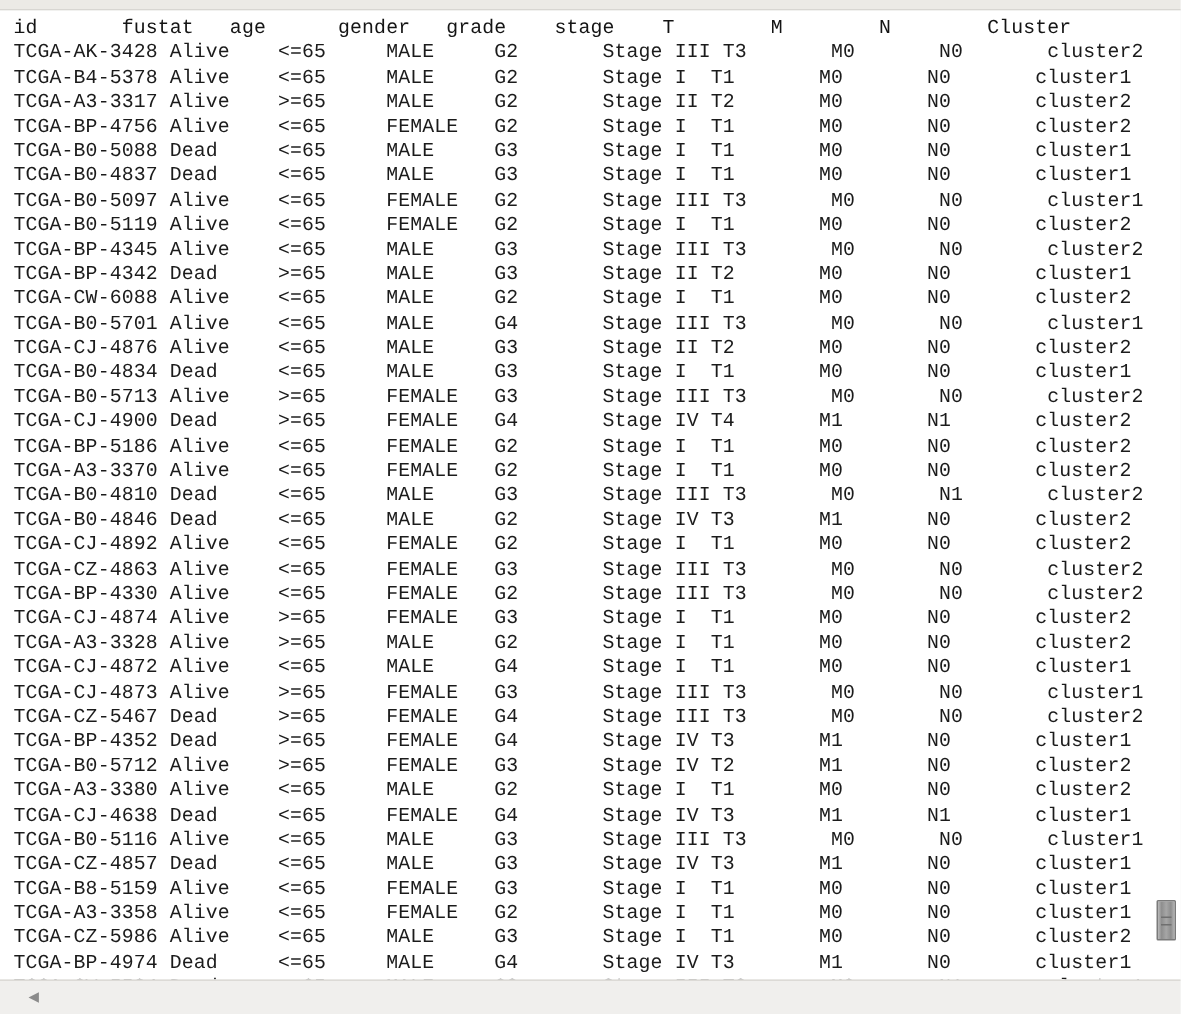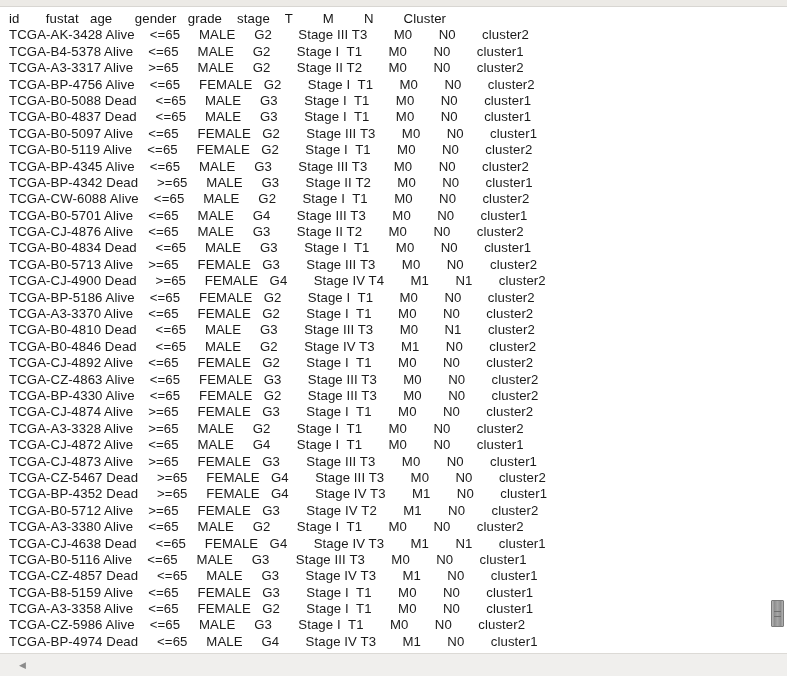--- a/index.html
+++ b/index.html
@@ -39,21 +39,21 @@
     position: relative;
     flex: 1 1 auto;
     background: #ffffff;
     overflow: hidden;
     padding: 4px 0 0 0;
     box-sizing: border-box;
   }
 
   #text-content {
     white-space: pre;
-    font-family: Liberation Sans, sans-serif;
+    font-family: Liberation Mono, monospace;
     font-size: 13.2px;
     line-height: 16.4px;
     color: #1b1b1b;
     padding: 0 12px 0 9px;
     letter-spacing: 0.1px;
   }
 
   .text-line {
     white-space: pre;
     display: block;

